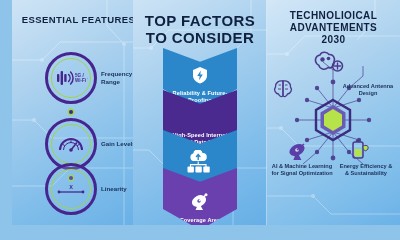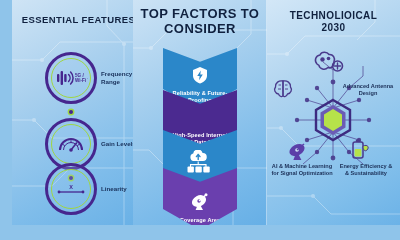--- a/index.html
+++ b/index.html
@@ -23,21 +23,21 @@
 
   
   .traces { position:absolute; inset:0; opacity:.33; pointer-events:none; }
 
   
   .ptitle{
     position:absolute; left:0; width:100%; text-align:center;
     font-weight:bold; color:#10213f; letter-spacing:.4px;
   }
   #title-left  { top:14px; font-size:9.5px; }
-  #title-mid   { top:6px; font-size:13px; }
+  #title-mid   { top:12px; font-size:15px; }
   #title-right { top:10px;  font-size:10px; line-height:12px; }
 
   
   .ring-row{ position:absolute; left:0; width:133px; height:52px; }
   .ring{
     position:absolute; left:33px; top:0; width:52px; height:52px; border-radius:50%;
     border:3px solid #46268e; background:rgba(150,200,238,.25);
     display:flex; align-items:center; justify-content:center;
   }
   .ring-inner{
@@ -231,20 +231,21 @@
       </g>
       <g fill="#ffffff">
         <circle cx="20" cy="54" r="2"></circle>
           <circle cx="14" cy="128" r="2"></circle>
           <circle cx="46" cy="196" r="2"></circle>
       </g>
     </svg>
 
     <div class="ptitle" id="title-right">
       <div>TECHNOLIOICAL</div>
+      <div>ADVANTEMENTS</div>
       <div>2030</div>
     </div>
 
     <div id="hub-wrap">
       <svg width="133" height="225" viewBox="0 0 133 225" style="position:absolute;left:0;top:0;">
         <g stroke="#4a3a8c" stroke-width="0.8" fill="none" opacity=".85">
           <path d="M66 108 L66 82 M66 108 L50 88 M66 108 L82 88 M66 108 L40 100 M66 108 L92 100"></path>
           <path d="M66 132 L66 158 M66 132 L50 152 M66 132 L82 152 M66 132 L40 140 M66 132 L92 140"></path>
           <path d="M54 120 L30 120 M78 120 L102 120"></path>
           <path d="M66 82 L66 70 L56 62 M82 88 L96 76 L96 66"></path>

